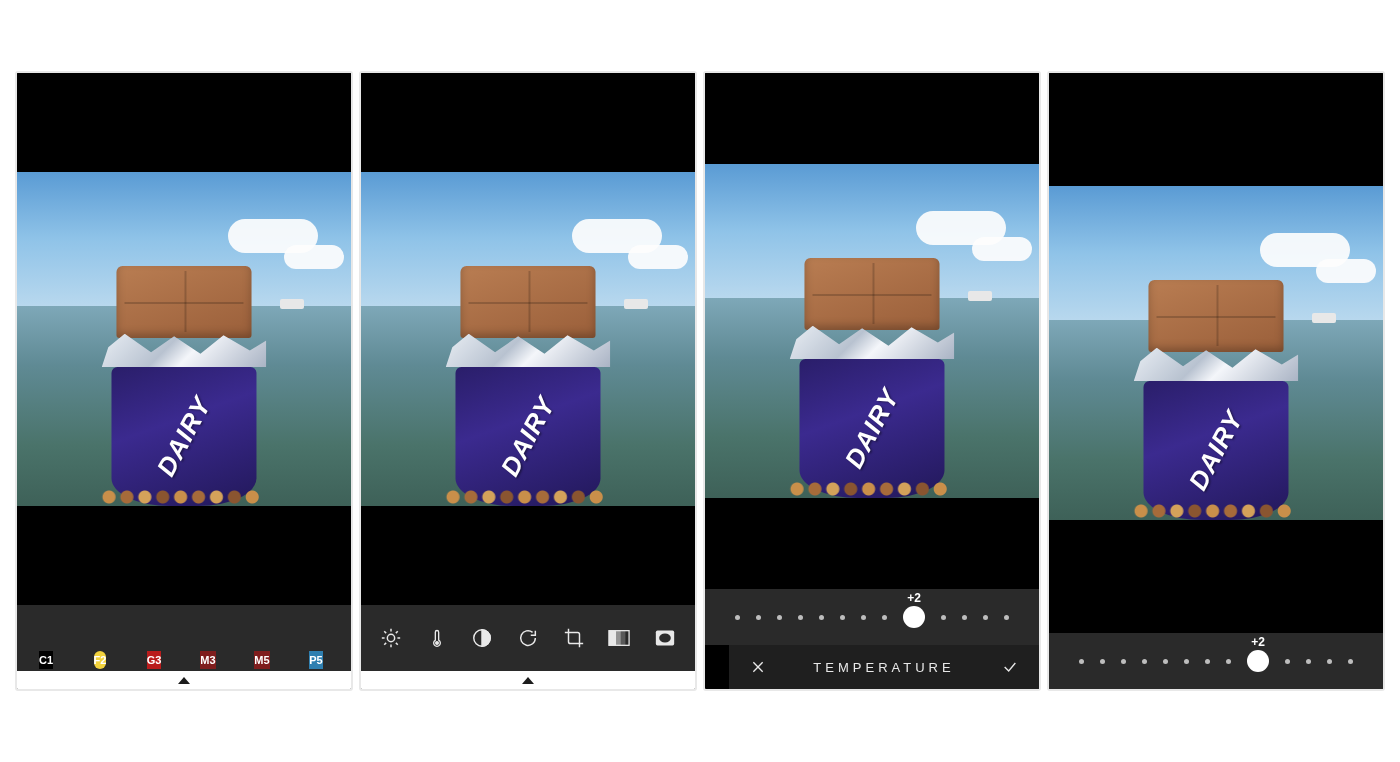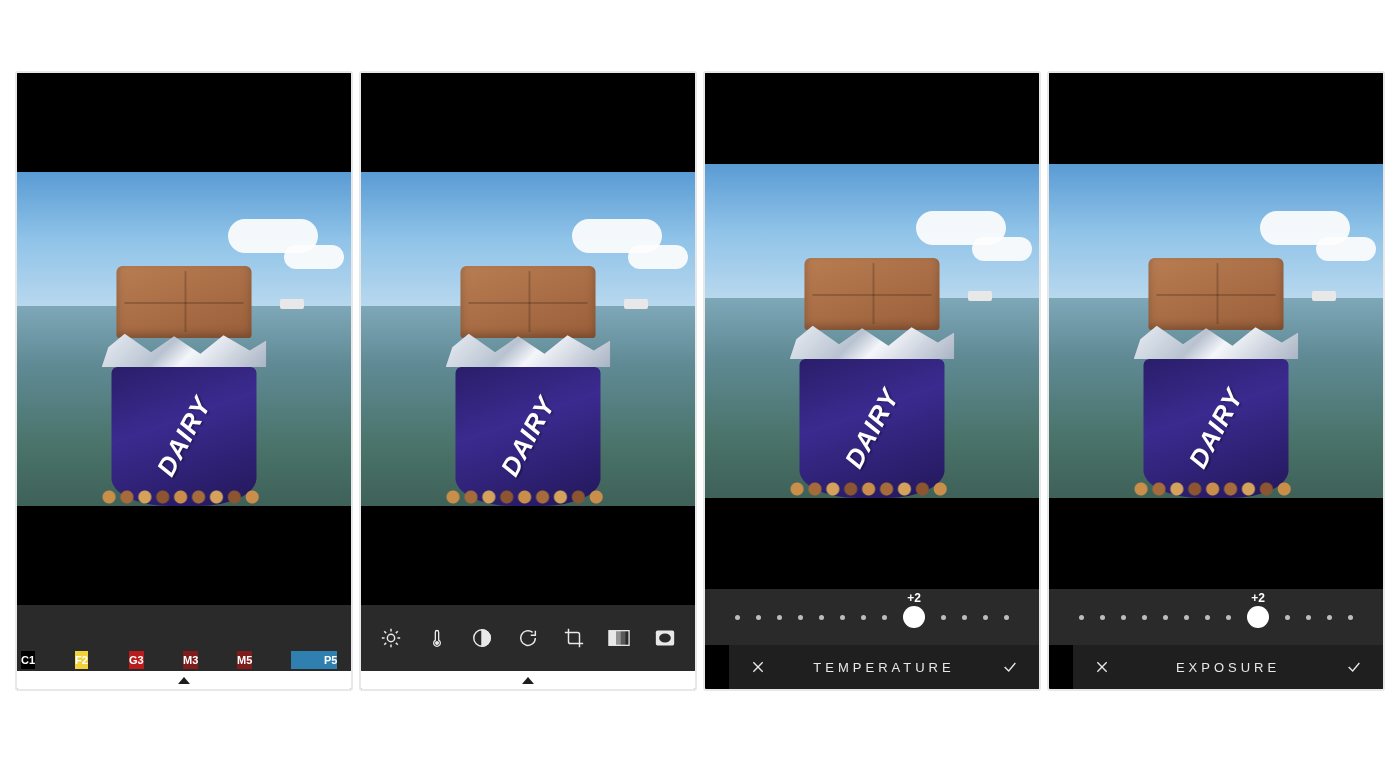--- a/index.html
+++ b/index.html
@@ -150,21 +150,21 @@
     display: flex;
     align-items: center;
     padding: 4px 4px 0 4px;
     gap: 4px;
     overflow: hidden;
   }
   .preset {
     width: 50px;
     display: flex;
     flex-direction: column;
-    align-items: flex-start;
+    align-items: center;
     cursor: pointer;
   }
   .preset .thumb {
     height: 40px;
     position: relative;
     overflow: hidden;
     background: #000;
   }
   .preset .thumb.mini {
     background: linear-gradient(to bottom, #6aa7d6 0 38%, #5f8b90 38% 100%);
@@ -307,37 +307,37 @@
   </div>
   <div class="preset-bar" id="preset-bar">
       <div class="preset">
         <div class="thumb slider">
           <div class="line"></div>
         </div>
         <div class="tag" style="background: rgb(0, 0, 0); color: rgb(255, 255, 255);">C1</div>
       </div>
       <div class="preset">
         <div class="thumb mini"></div>
-        <div class="tag" style="background: rgb(242, 210, 60); color: rgb(255, 255, 255);">F2</div>
+        <div class="tag" style="background: rgb(242, 210, 60); color: rgb(255, 255, 255); border-radius: 7px;">F2</div>
       </div>
       <div class="preset">
         <div class="thumb mini"></div>
         <div class="tag" style="background: #b91c1c; color: rgb(255, 255, 255);">G3</div>
       </div>
       <div class="preset">
         <div class="thumb mini"></div>
         <div class="tag" style="background: #7f1d1d; color: rgb(255, 255, 255);">M3</div>
       </div>
       <div class="preset">
         <div class="thumb mini"></div>
         <div class="tag" style="background: #7f1d1d; color: rgb(255, 255, 255);">M5</div>
       </div>
       <div class="preset">
         <div class="thumb mini"></div>
-        <div class="tag" style="background: rgb(47, 127, 176); color: rgb(255, 255, 255); padding-left: 33px;">P5</div>
+        <div class="tag" style="background: rgb(47, 127, 176); color: rgb(255, 255, 255);">P5</div>
       </div>
     </div>
   <div class="arrow-row">
       <div class="arrow-up"></div>
     </div>
 </div>
 
 <div class="phone">
   <div class="photo-area">
     <div class="photo">
@@ -495,27 +495,13 @@
         <div class="dot"></div>
         <div class="dot"></div>
         <div class="dot"></div>
         <div class="dot knob"></div>
         <div class="dot"></div>
         <div class="dot"></div>
         <div class="dot"></div>
         <div class="dot"></div>
       </div>
   </div>
-  <div class="action-bar">
-    <div class="icon-btn">
-      <svg width="16" height="16" viewBox="0 0 24 24" fill="none" stroke="currentColor" stroke-width="2">
-          <line x1="5" y1="5" x2="19" y2="19"></line>
-          <line x1="19" y1="5" x2="5" y2="19"></line>
-        </svg>
-    </div>
-    <div class="action-title">EXPOSURE</div>
-    <div class="icon-btn">
-      <svg width="20" height="16" viewBox="0 0 24 24" fill="none" stroke="currentColor" stroke-width="2">
-          <polyline points="4 12 10 18 20 6"></polyline>
-        </svg>
-    </div>
-  </div>
 </div>
 
 </body></html>

